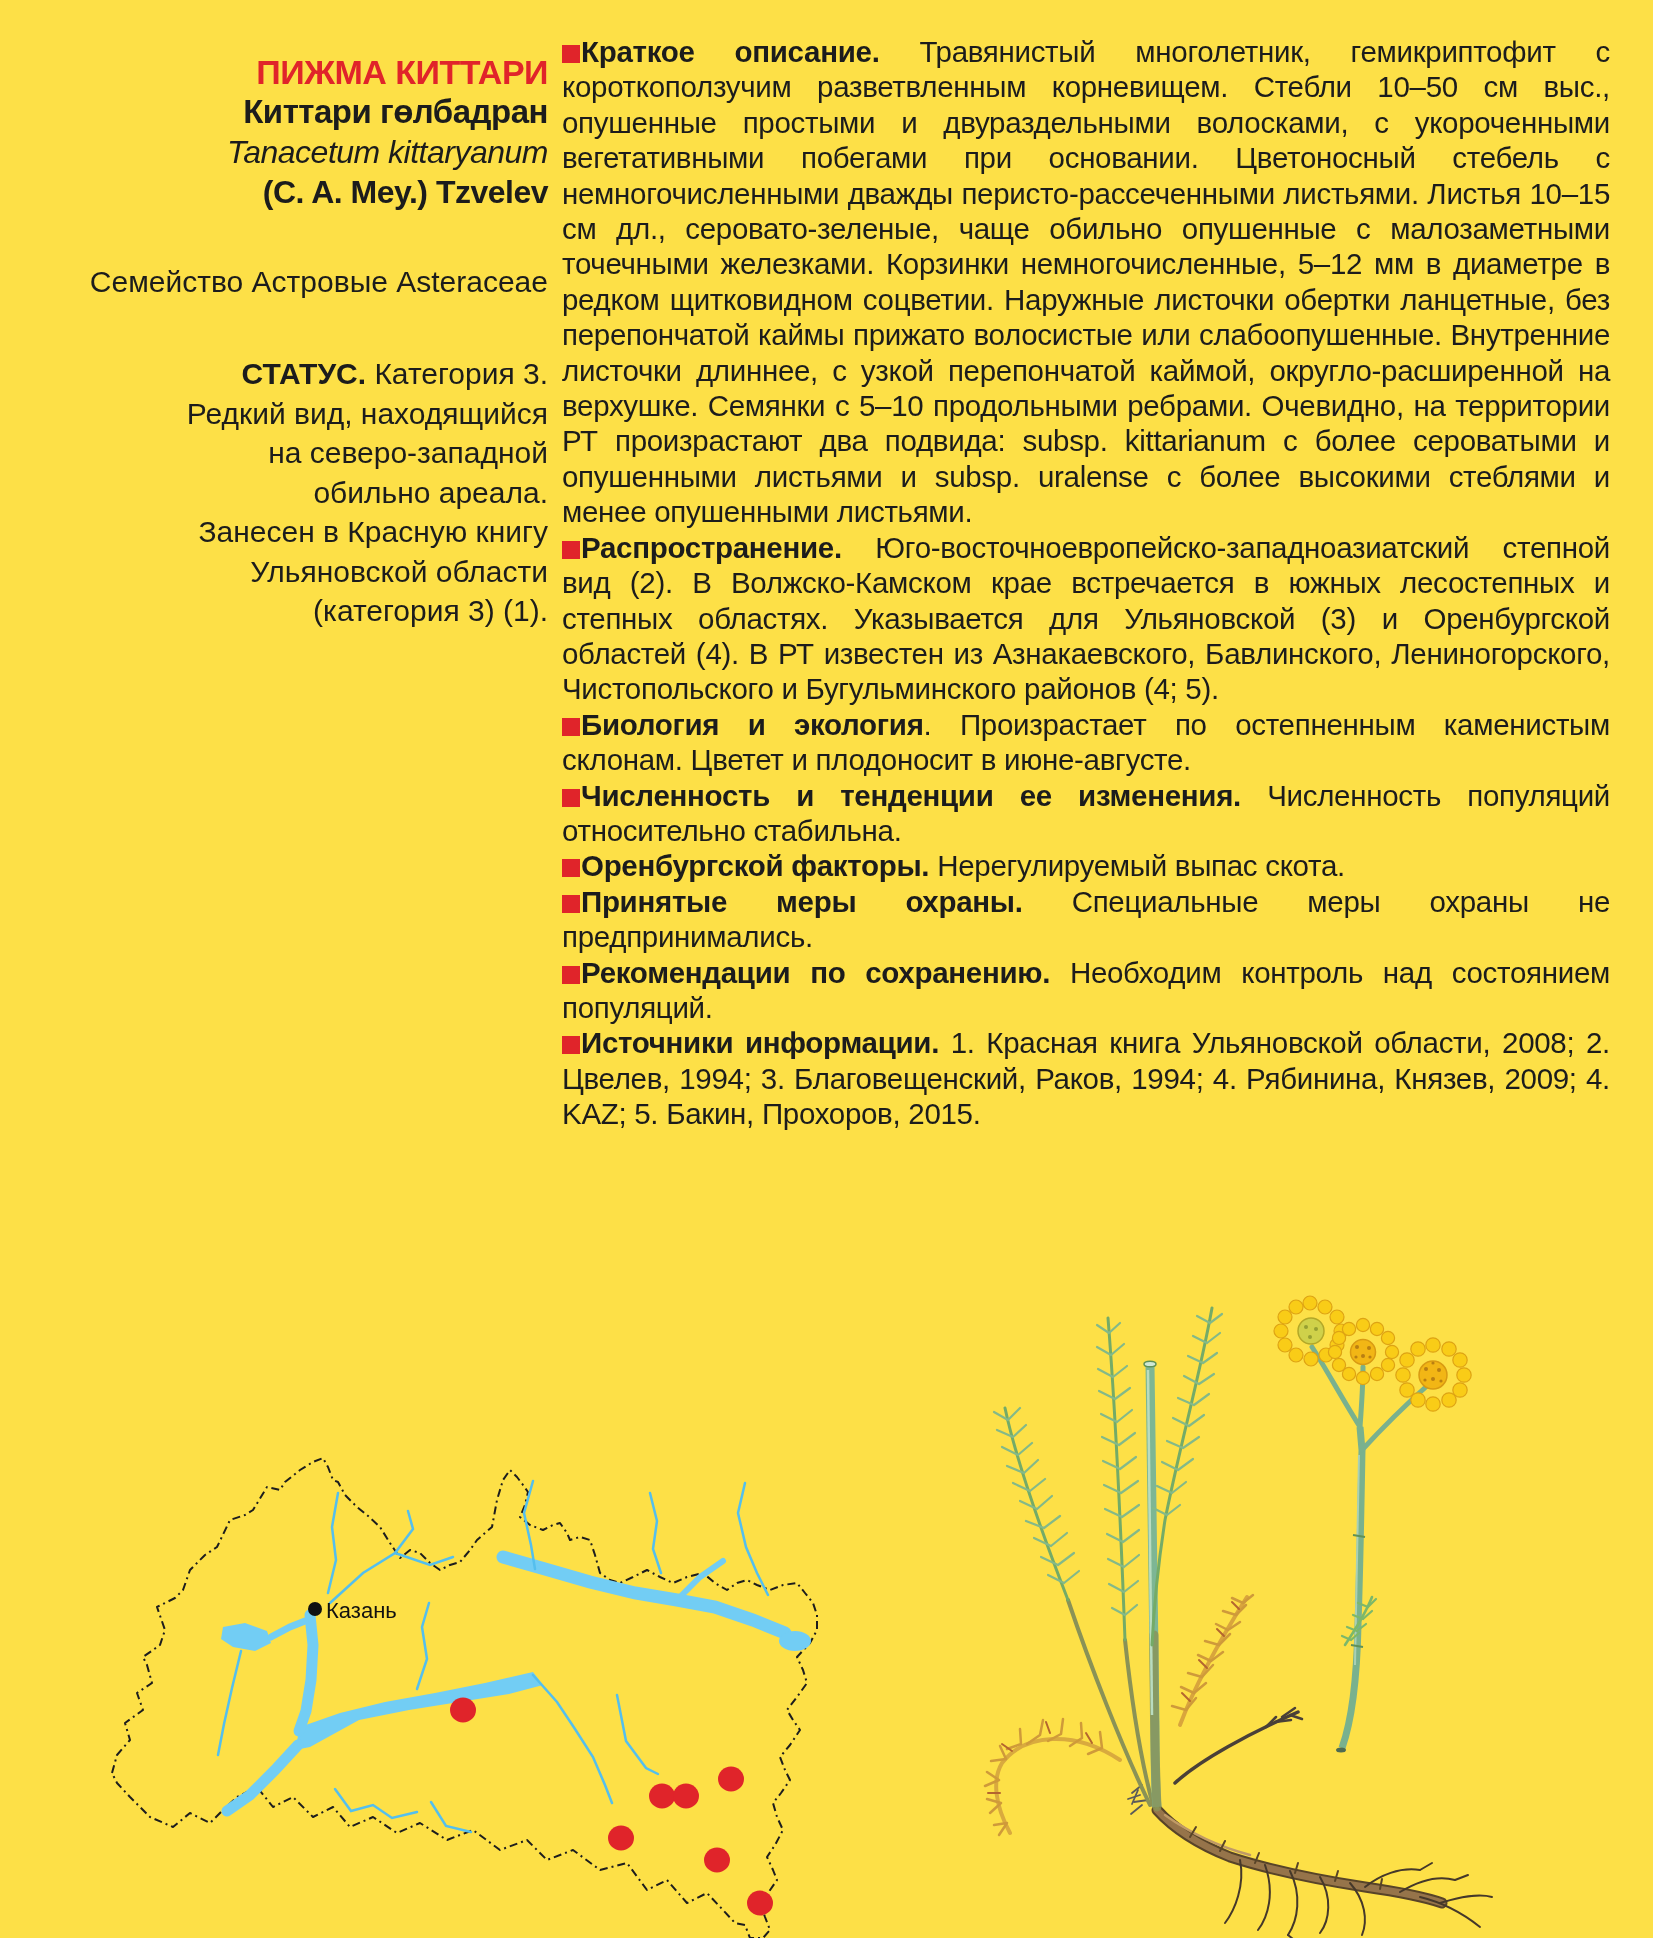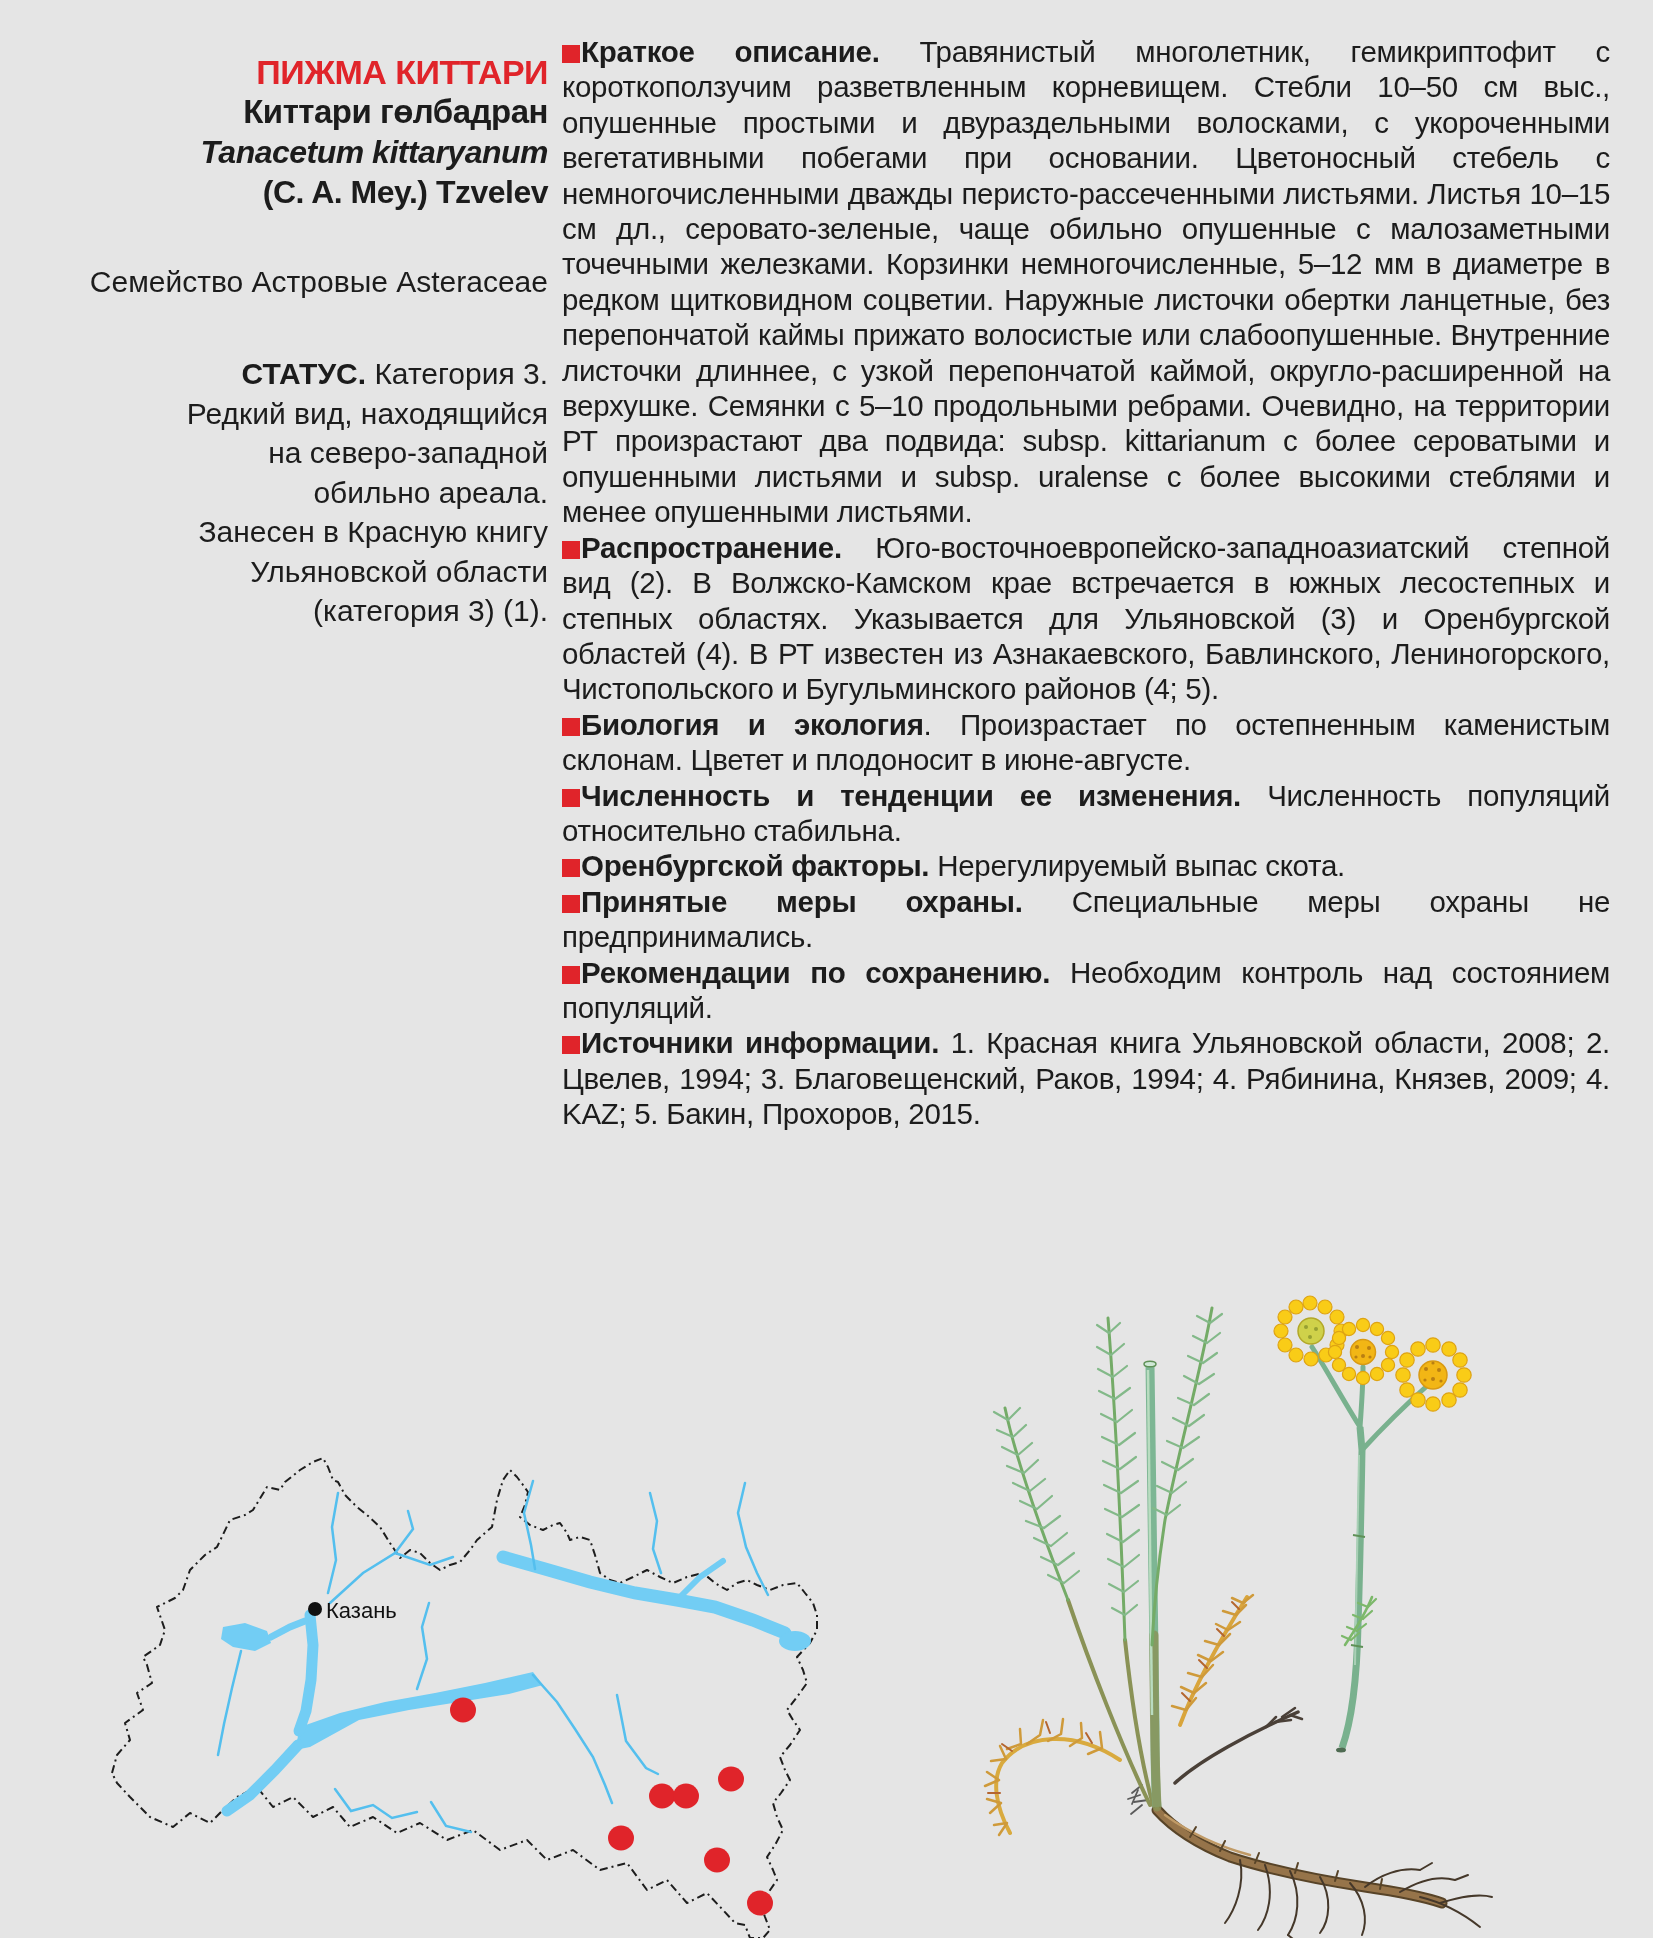--- a/index.html
+++ b/index.html
@@ -1,24 +1,24 @@
 <!DOCTYPE html>
 <html><head>
 <meta charset="utf-8">
 <style>
   html,body{margin:0;padding:0;background:#ffffff;}
   .page{
-    position:relative;width:1653px;height:1938px;background:#e5e5e5;overflow:hidden;
+    position:relative;width:1653px;height:1938px;background:#fde047;overflow:hidden;
     font-family:"Liberation Sans",sans-serif;color:#1c1c1c;
   }
   
   .left-col{position:absolute;left:70px;top:52px;width:478px;text-align:right;}
   .sp-title{font-size:34px;font-weight:bold;color:#e0242a;line-height:40px;letter-spacing:-0.5px;}
   .sp-alt{font-size:33px;font-weight:bold;line-height:40px;letter-spacing:-0.5px;}
-  .sp-latin{font-size:32px;font-weight:bold;font-style:italic;line-height:40px;letter-spacing:-0.5px;}
+  .sp-latin{font-size:32px;font-weight:normal;font-style:italic;line-height:40px;letter-spacing:-0.5px;}
   .sp-author{font-size:32px;font-weight:bold;line-height:40px;letter-spacing:-0.5px;}
   .family{font-size:30px;margin-top:52px;line-height:36px;}
   .status{margin-top:54px;font-size:30px;line-height:39.5px;}
   .status b{font-weight:bold;}
   
   .right-col{position:absolute;left:562px;top:34px;width:1048px;font-size:29.5px;line-height:35.4px;
     text-align:justify;letter-spacing:-0.3px;}
   .right-col p{margin:0;}
   .bullet{display:inline-block;width:18px;height:18px;background:#e0242a;margin-right:1px;
     vertical-align:baseline;transform:translateY(1px);}

